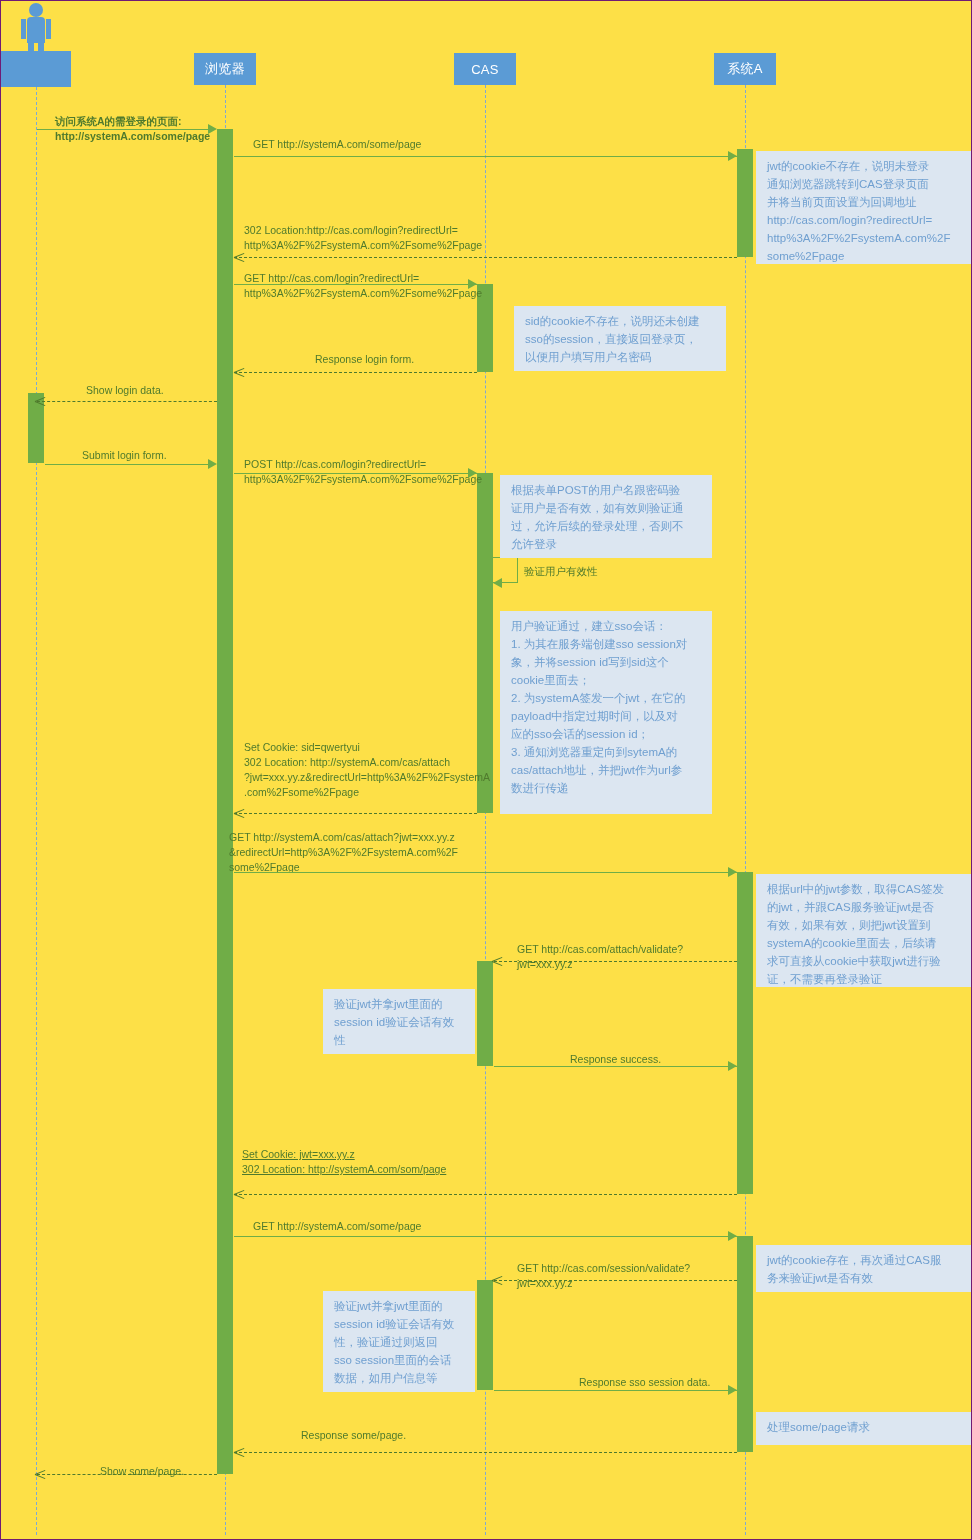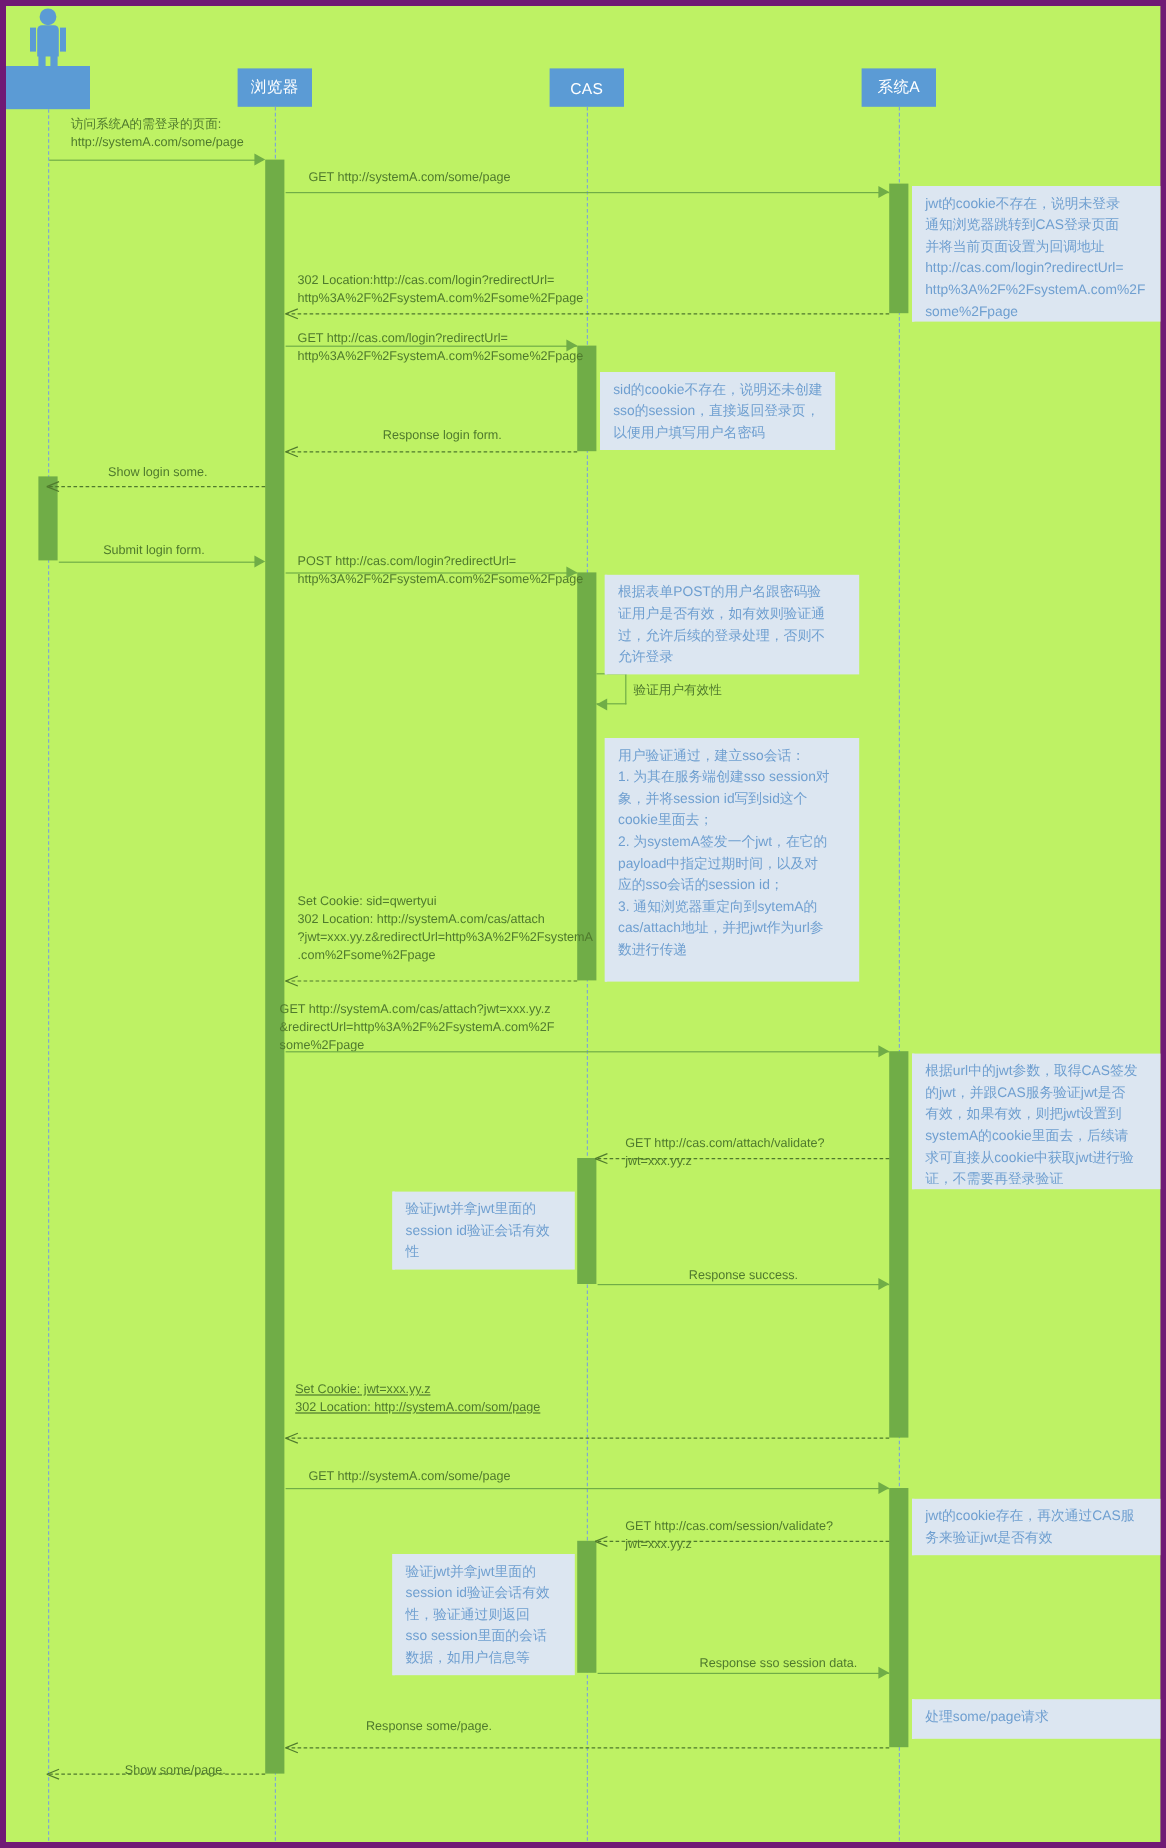--- a/index.html
+++ b/index.html
@@ -1,21 +1,21 @@
 <!DOCTYPE html>
 <html><head>
 <meta charset="utf-8">
 <style>
   html,body{margin:0;padding:0;background:#ffffff;}
   body{font-family:"Liberation Sans","DejaVu Sans",sans-serif;}
   #canvas{
     position:relative;
     width:972px;height:1540px;
-    background:#bef264;
-    border:5px solid #701a75;
+    background:#fde047;
+    border:1px solid #701a75;
     box-sizing:border-box;
     overflow:hidden;
   }
   
   .actor-fig{position:absolute;}
   .actor-head{position:absolute;width:14px;height:14px;border-radius:50%;background:#5b9bd5;}
   .actor-body{position:absolute;width:18px;height:26px;background:#5b9bd5;border-radius:4px 4px 0 0;}
   .actor-legL,.actor-legR{position:absolute;width:6px;height:14px;background:#5b9bd5;}
   .actor-armL,.actor-armR{position:absolute;width:5px;height:20px;background:#5b9bd5;}
 
@@ -120,21 +120,21 @@
   <div class="activation" style="left:216px;top:128px;height:1345px;"></div>
   <div class="activation" style="left:27px;top:392px;height:70px;"></div>
   <div class="activation" style="left:476px;top:283px;height:88px;"></div>
   <div class="activation" style="left:476px;top:472px;height:340px;"></div>
   <div class="activation" style="left:476px;top:960px;height:105px;"></div>
   <div class="activation" style="left:476px;top:1279px;height:110px;"></div>
   <div class="activation" style="left:736px;top:148px;height:108px;"></div>
   <div class="activation" style="left:736px;top:871px;height:322px;"></div>
   <div class="activation" style="left:736px;top:1235px;height:216px;"></div>
 
-  <div class="msg-text" style="left:54px;top:92px;">访问系统A的需登录的页面:
+  <div class="msg-text" style="left:54px;top:113px;font-weight:bold;">访问系统A的需登录的页面:
 http://systemA.com/some/page</div>
   <div class="msg-line" style="left:36px;top:128px;width:178px;"></div>
   <div class="arrow-r" style="left:207px;top:123px;"></div>
 
   <div class="msg-text" style="left:252px;top:136px;">GET http://systemA.com/some/page</div>
   <div class="msg-line" style="left:233px;top:155px;width:503px;"></div>
   <div class="arrow-r" style="left:727px;top:150px;"></div>
 
   <div class="msg-text" style="left:243px;top:222px;">302 Location:http://cas.com/login?redirectUrl=
 http%3A%2F%2FsystemA.com%2Fsome%2Fpage</div>
@@ -143,21 +143,21 @@
 
   <div class="msg-text" style="left:243px;top:270px;">GET http://cas.com/login?redirectUrl=
 http%3A%2F%2FsystemA.com%2Fsome%2Fpage</div>
   <div class="msg-line" style="left:233px;top:283px;width:243px;"></div>
   <div class="arrow-r" style="left:467px;top:278px;"></div>
 
   <div class="msg-text" style="left:314px;top:351px;">Response login form.</div>
   <div class="msg-line dashed" style="left:233px;top:371px;width:243px;"></div>
   <div class="arrow-open-l" style="left:233px;top:366px;"></div>
 
-  <div class="msg-text" style="left:85px;top:382px;">Show login some.</div>
+  <div class="msg-text" style="left:85px;top:382px;">Show login data.</div>
   <div class="msg-line dashed" style="left:36px;top:400px;width:180px;"></div>
   <div class="arrow-open-l" style="left:34px;top:395px;"></div>
 
   <div class="msg-text" style="left:81px;top:447px;">Submit login form.</div>
   <div class="msg-line" style="left:44px;top:463px;width:170px;"></div>
   <div class="arrow-r" style="left:207px;top:458px;"></div>
 
   <div class="msg-text" style="left:243px;top:456px;">POST http://cas.com/login?redirectUrl=
 http%3A%2F%2FsystemA.com%2Fsome%2Fpage</div>
   <div class="msg-line" style="left:233px;top:472px;width:243px;"></div>
@@ -214,21 +214,21 @@
   <div class="msg-text" style="left:83px;top:1463px;margin-left:16px;">Show some/page.</div>
   <div class="msg-line dashed" style="left:36px;top:1473px;width:180px;"></div>
   <div class="arrow-open-l" style="left:34px;top:1468px;"></div>
 
   <div class="note" style="left:755px;top:150px;width:215px;height:113px;">jwt的cookie不存在，说明未登录
 通知浏览器跳转到CAS登录页面
 并将当前页面设置为回调地址
 http://cas.com/login?redirectUrl=
 http%3A%2F%2FsystemA.com%2F
 some%2Fpage</div>
-  <div class="note" style="left:495px;top:305px;width:196px;height:65px;">sid的cookie不存在，说明还未创建
+  <div class="note" style="left:513px;top:305px;width:212px;height:65px;">sid的cookie不存在，说明还未创建
 sso的session，直接返回登录页，
 以便用户填写用户名密码</div>
   <div class="note" style="left:499px;top:474px;width:212px;height:83px;">根据表单POST的用户名跟密码验
 证用户是否有效，如有效则验证通
 过，允许后续的登录处理，否则不
 允许登录</div>
   <div class="note" style="left:499px;top:610px;width:212px;height:203px;">用户验证通过，建立sso会话：
 1. 为其在服务端创建sso session对
 象，并将session id写到sid这个
 cookie里面去；

